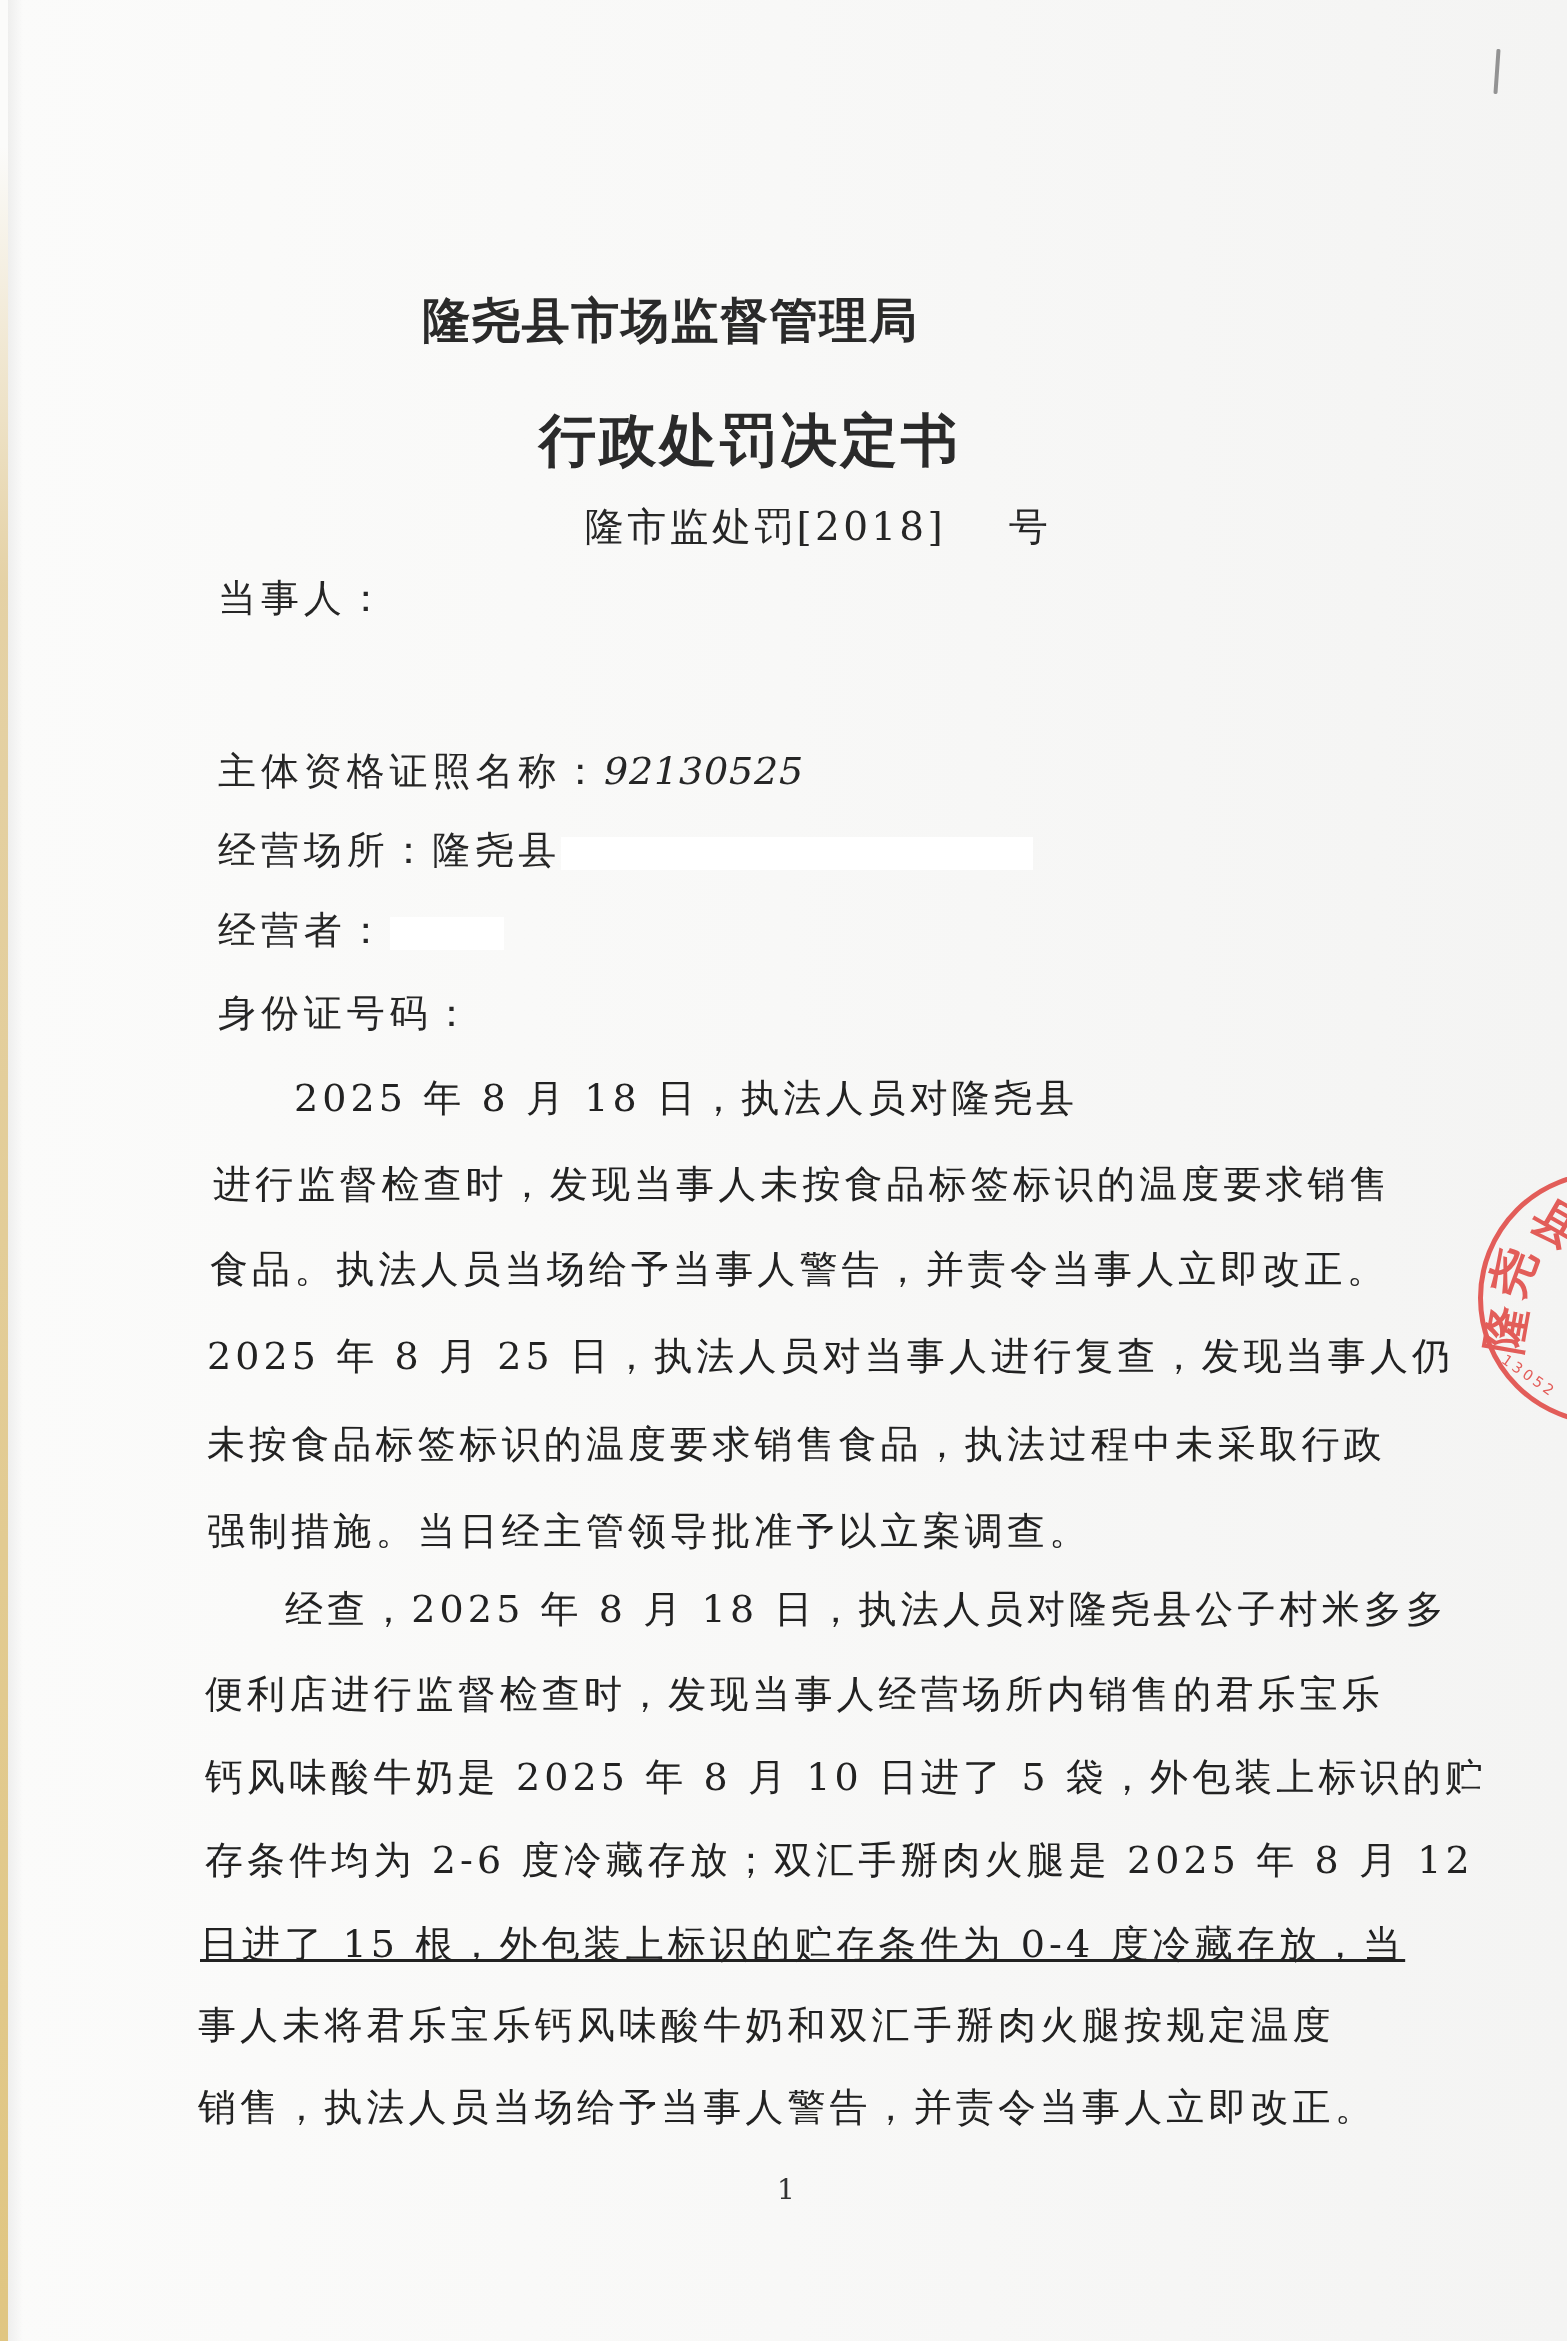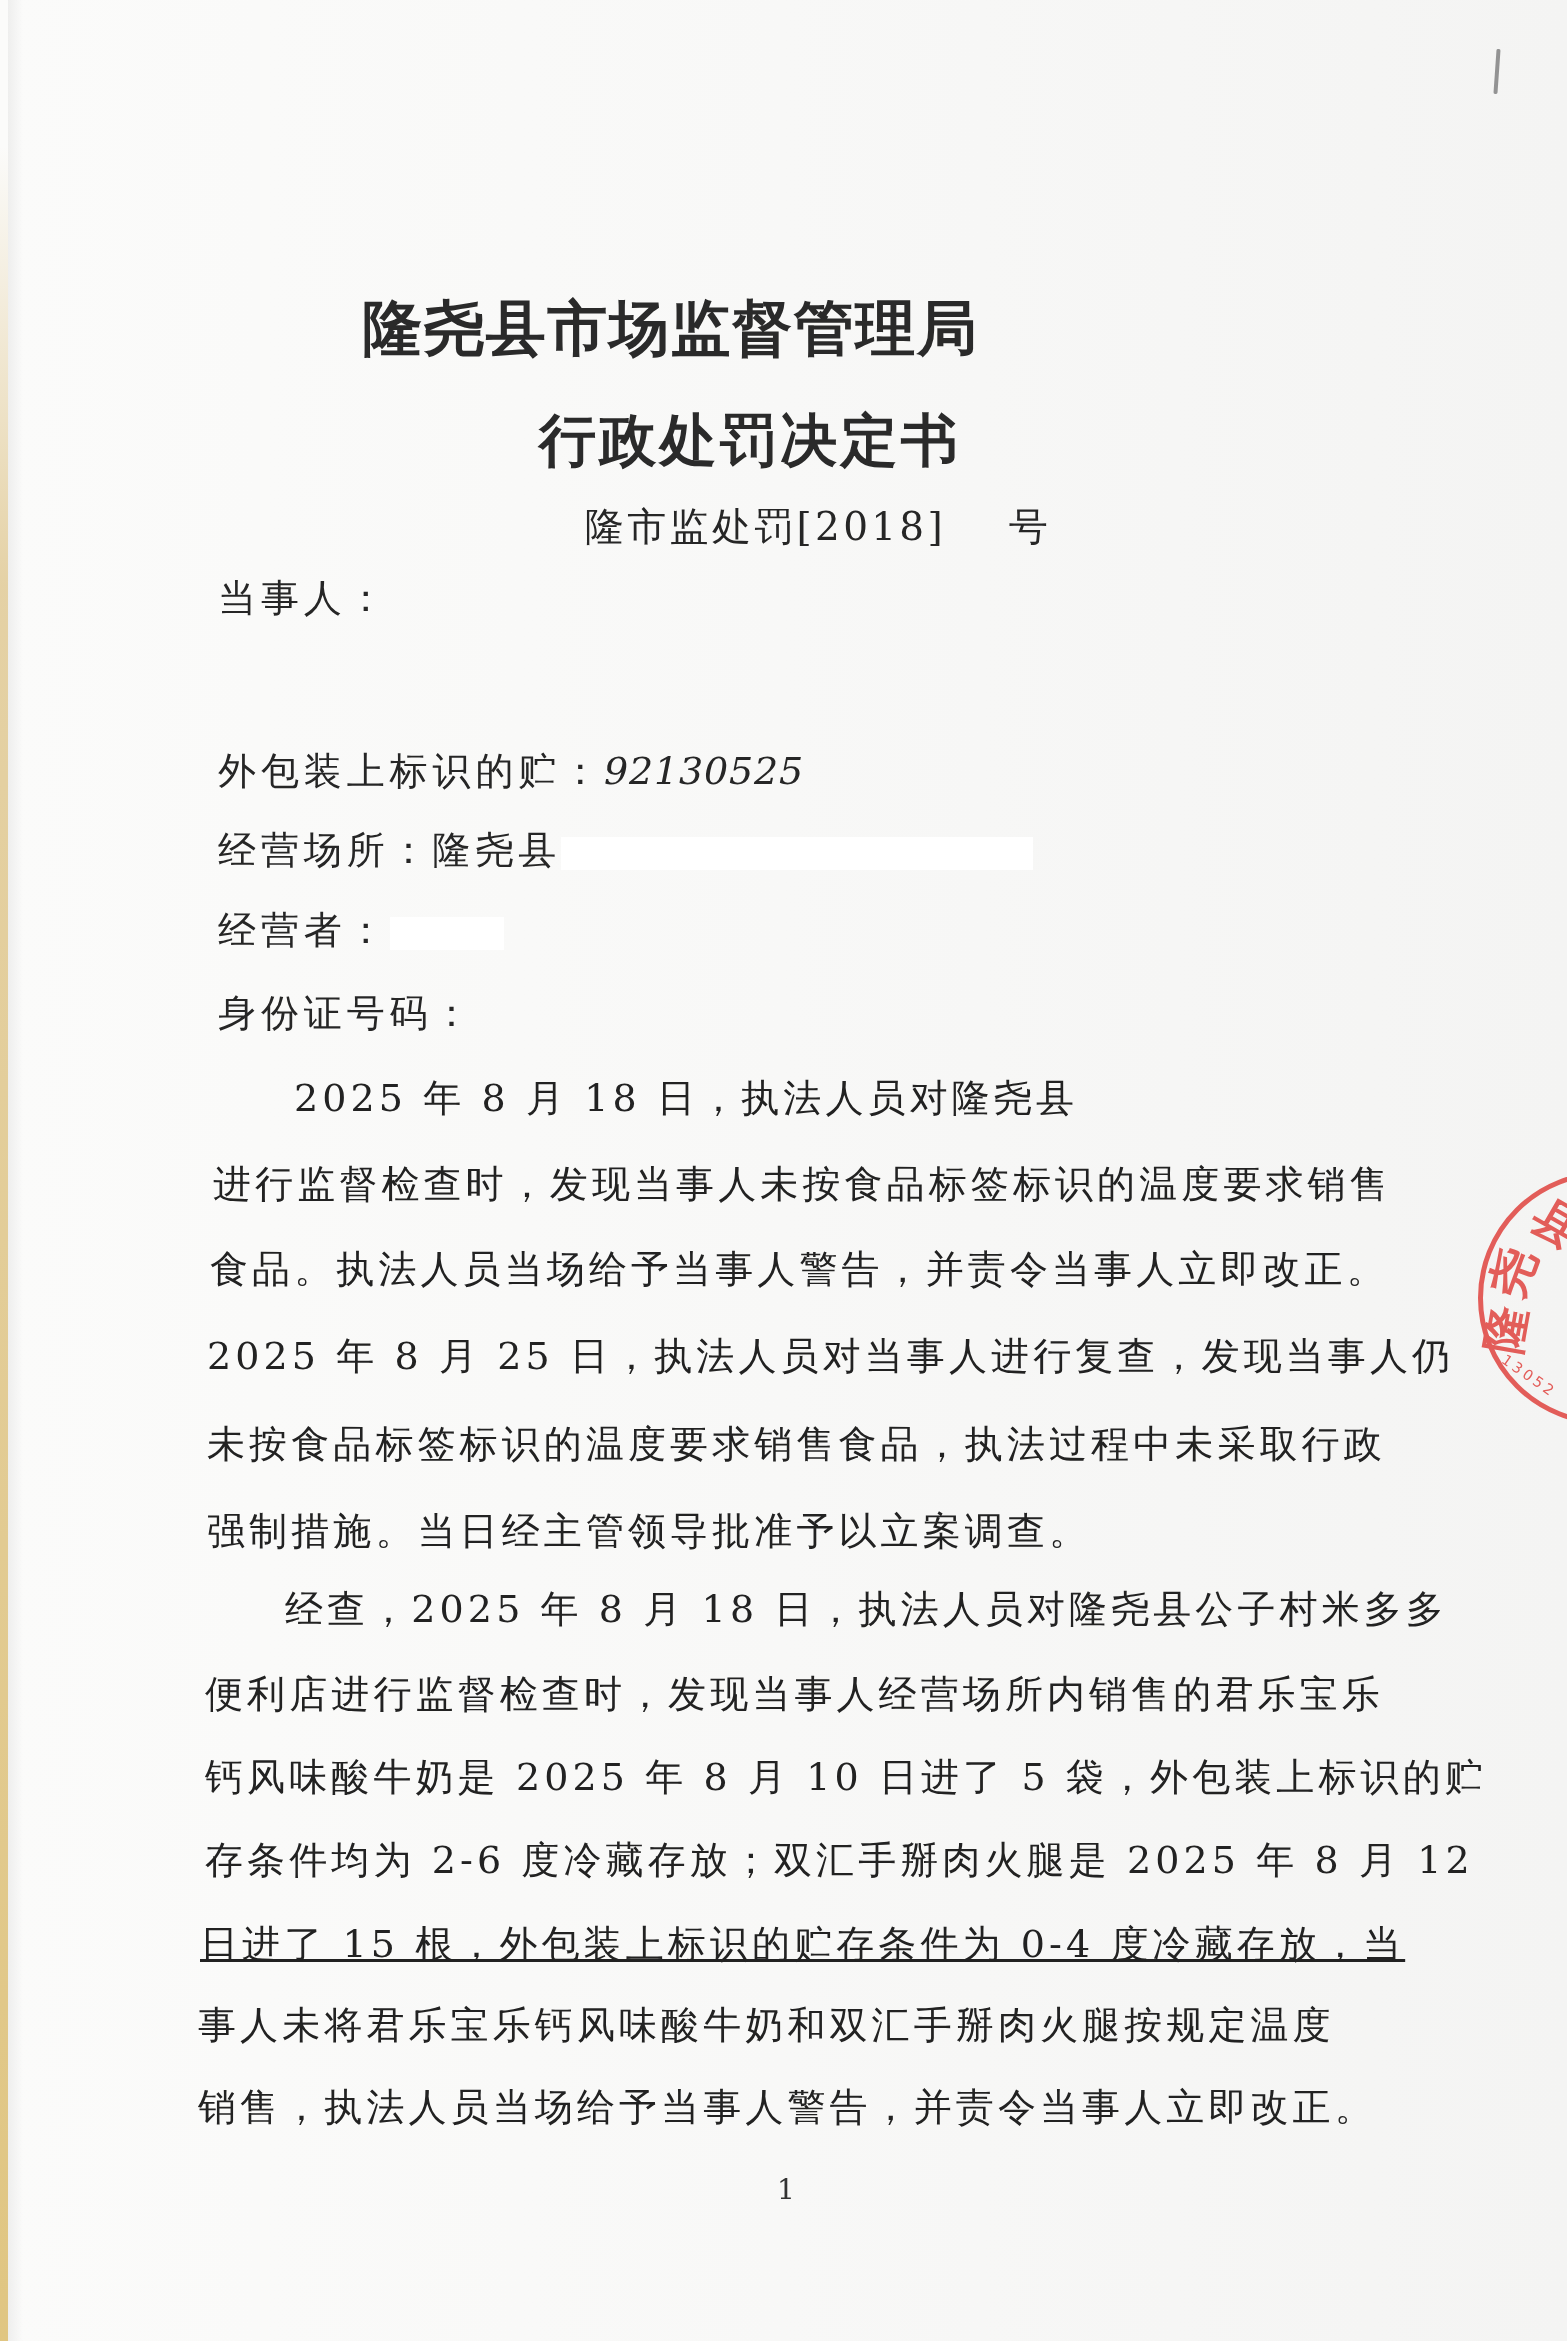--- a/index.html
+++ b/index.html
@@ -40,21 +40,21 @@
       background: #7a7a7a;
       transform: rotate(4deg);
       border-radius: 1.6px;
       opacity: 0.8;
     }
     .title1 {
       position: absolute;
       left: 0; width: 1341px;
       top: 289px;
       text-align: center;
-      font-size: 60px;
+      font-size: 48px;
       font-weight: bold;
       letter-spacing: 1.6px;
       color: #2a2a2a;
     }
     .title2 {
       position: absolute;
       left: 0; width: 1500px;
       top: 403px;
       text-align: center;
       font-size: 57px;
@@ -132,21 +132,21 @@
   <div class="pen-mark"></div>
 
   <div class="title1">隆尧县市场监督管理局</div>
   <div class="title2">行政处罚决定书</div>
   <div class="docno">隆市监处罚[2018]    号</div>
 
   <div class="field" style="top:573px;">
     <span>当事人：</span>
   </div>
   <div class="field" style="top:746px;">
-    <span>外包装上标识的贮：</span><span style="letter-spacing:0.8px;font-style:italic;">92130525</span>
+    <span>主体资格证照名称：</span><span style="letter-spacing:0.8px;font-style:italic;">92130525</span>
   </div>
   <div class="field" style="top:825px;">
     <span>经营场所：</span><span>隆尧县</span><span class="redact" style="width:472px;height:33px;"></span>
   </div>
   <div class="field" style="top:905px;">
     <span>经营者：</span><span class="redact" style="width:114px;height:33px;"></span>
   </div>
   <div class="field" style="top:988px;">
     <span>身份证号码：</span>
   </div>

